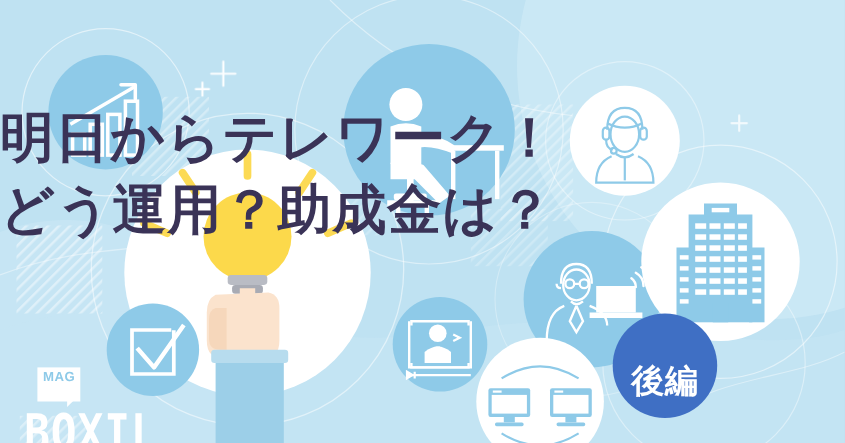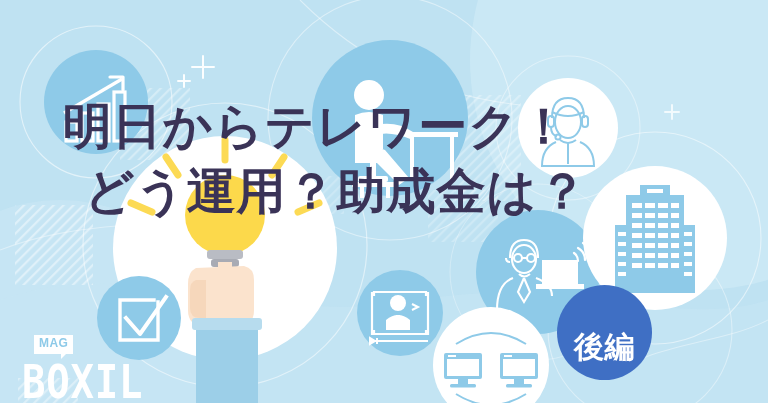--- a/index.html
+++ b/index.html
@@ -17,38 +17,37 @@
   #bg-svg, #art-svg {
     position:absolute; left:0; top:0;
     width:768px; height:403px;
     display:block;
   }
   
   #title-block {
     position:absolute;
     left:0; top:102px;
     width:632px;
-    text-align:center;
+    text-align:left;
     z-index:40;
     pointer-events:none;
   }
   .title-line {
     color:#3a3357;
     font-weight:bold;
     letter-spacing:0.02em;
     line-height:1.0;
     white-space:nowrap;
   }
   #title-line-1 {
     font-size:49px;
     margin-bottom:16px;
   }
   #title-line-2 {
     font-size:49px;
-    padding-left:40px;
   }
   
   #badge {
     position:absolute;
     left:557px; top:285px;
     width:95px; height:95px;
     border-radius:50%;
     background:#3f6fc4;
     display:flex; align-items:center; justify-content:center;
     z-index:45;
@@ -71,21 +70,21 @@
     position:relative;
     display:inline-block;
     margin-left:12px;
   }
   #logo-mag {
     background:#ffffff;
     color:#8ecae8;
     font-size:12px;
     font-weight:bold;
     letter-spacing:0.04em;
-    padding:2px 5px 4px 5px;
+    padding:2px 5px 16px 5px;
     line-height:1.05;
     display:inline-block;
   }
   #logo-mag-tail {
     position:absolute;
     right:6px; bottom:-5px;
     width:0; height:0;
     border-left:6px solid #ffffff;
     border-bottom:6px solid transparent;
   }

